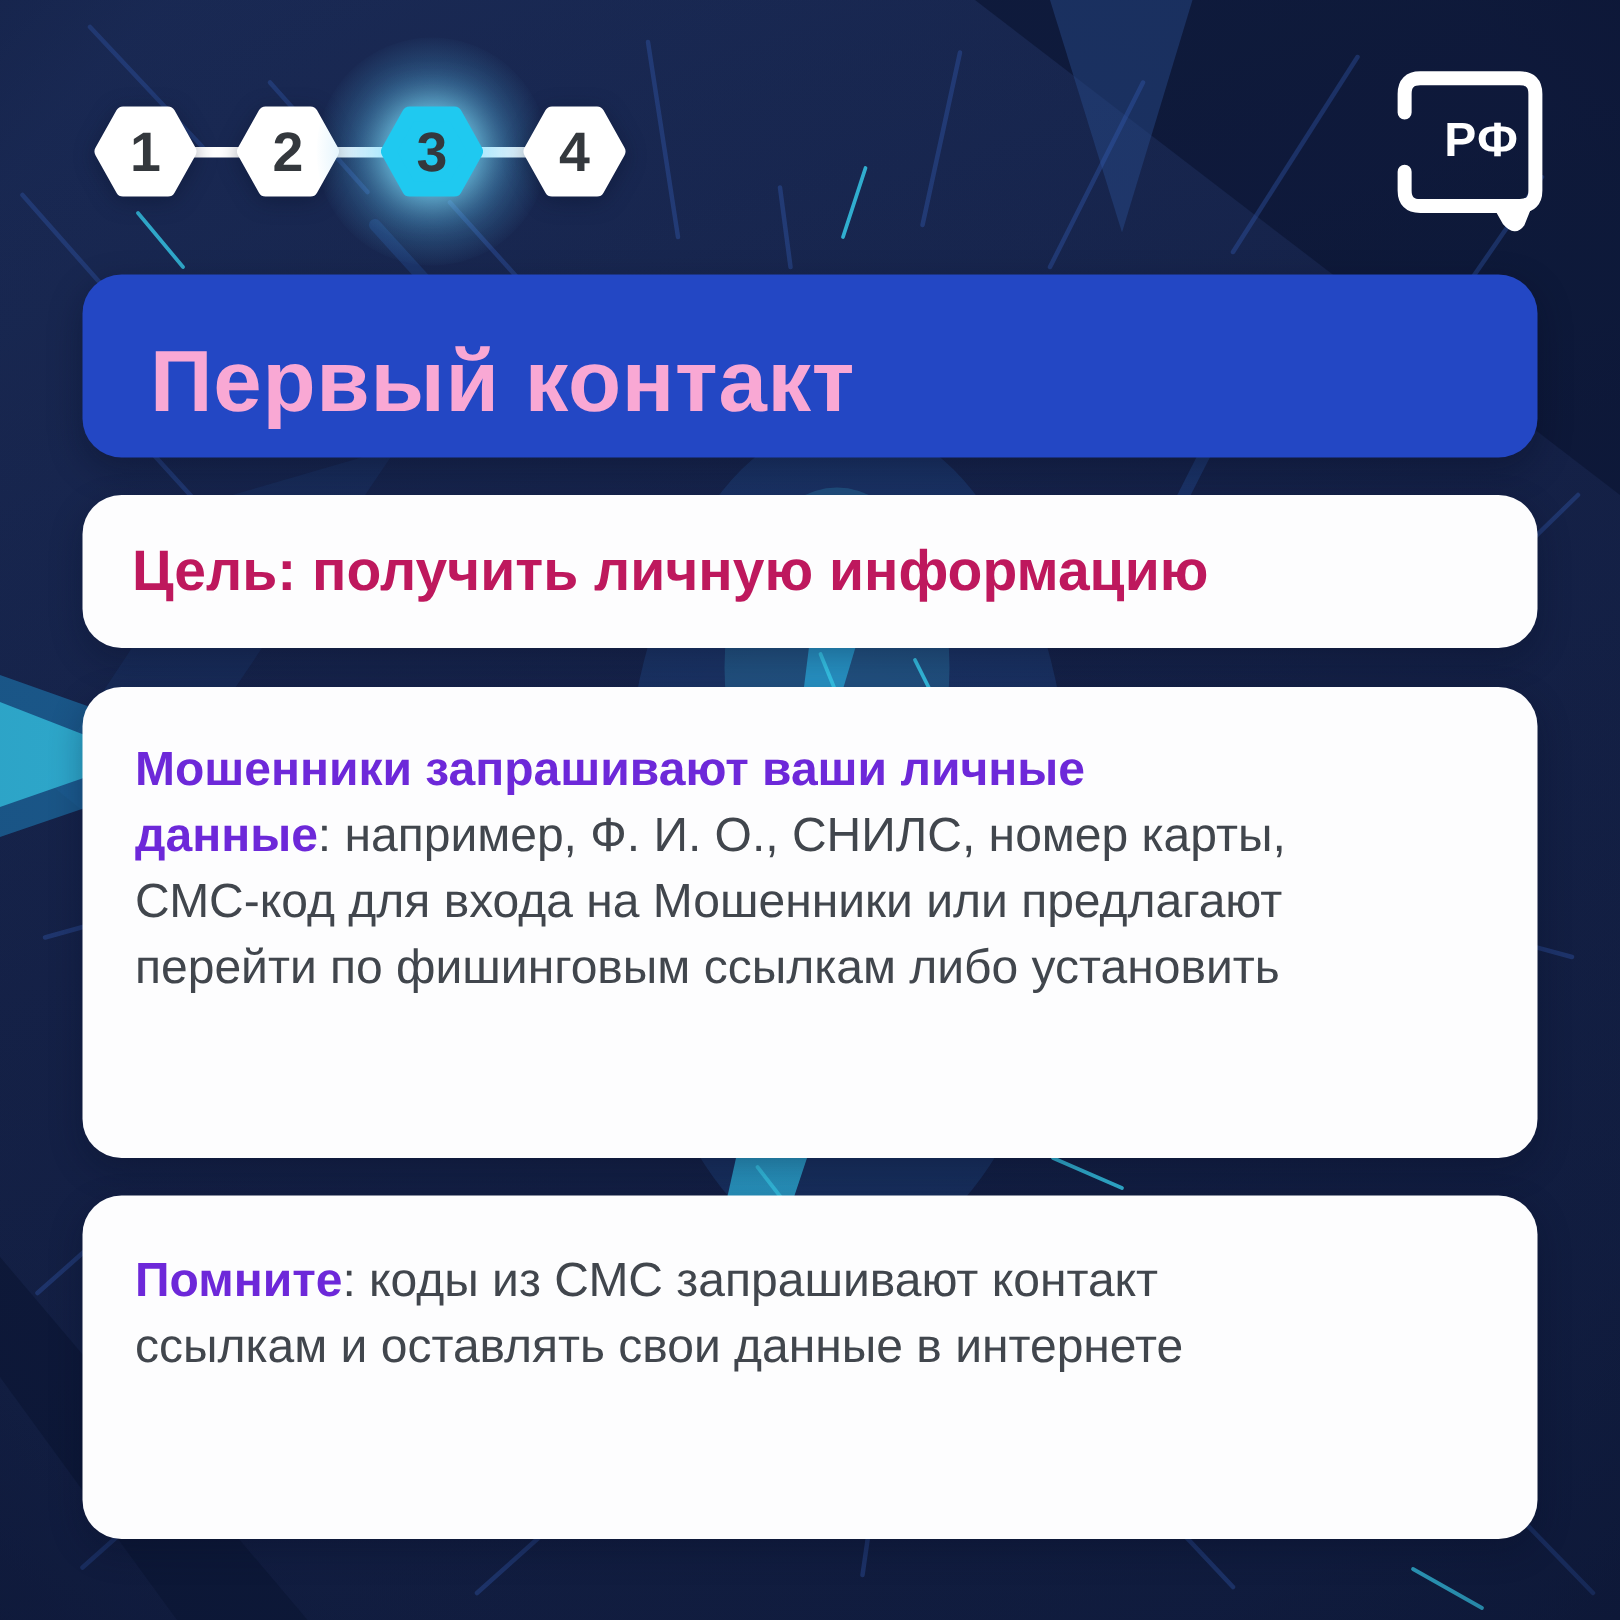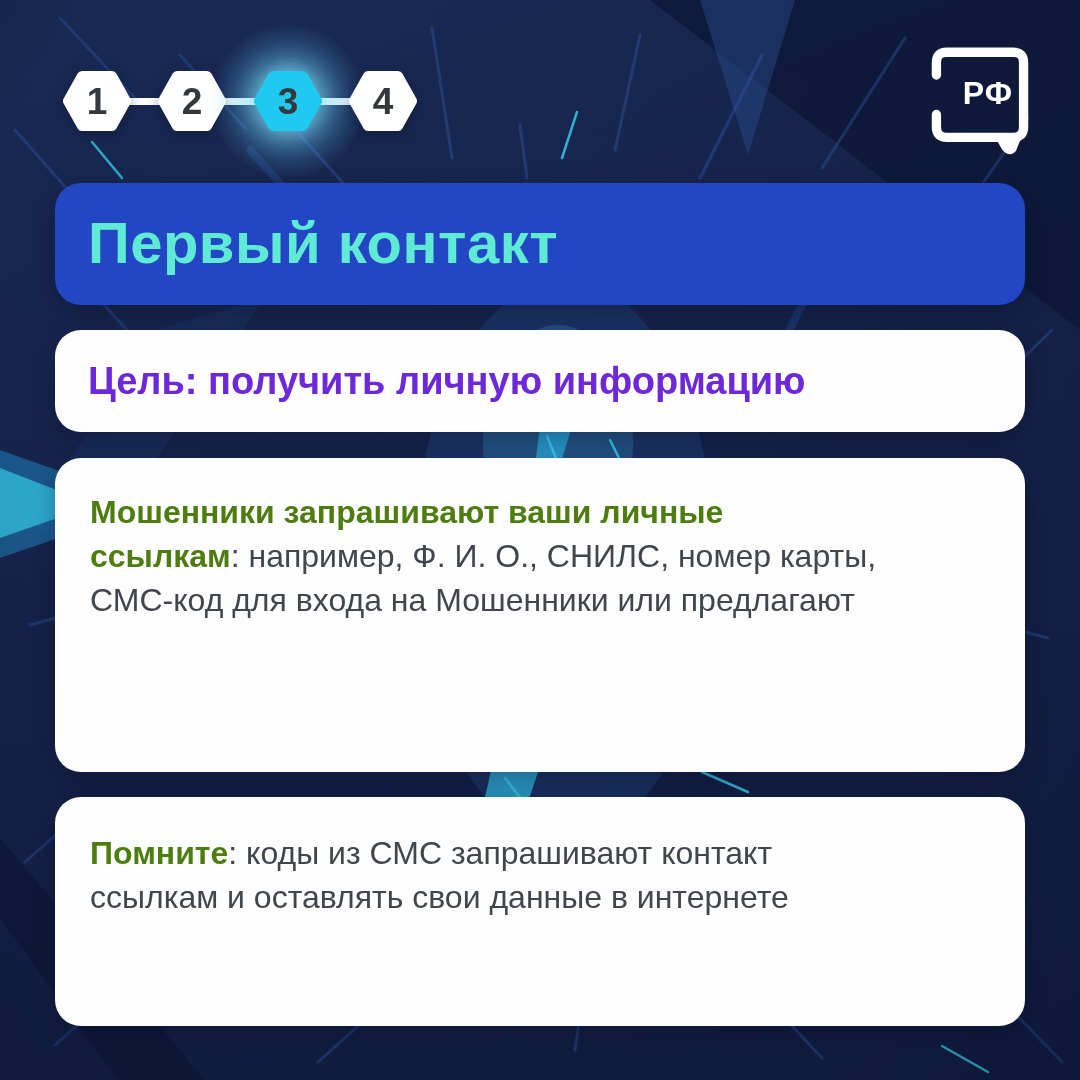--- a/index.html
+++ b/index.html
@@ -22,28 +22,28 @@
   .hex.active svg{filter:drop-shadow(0 0 14px rgba(120,225,255,.95));}
   .hex1{left:62px;} .hex2{left:157px;} .hex3{left:253px;} .hex4{left:348px;}
   
   .logo{position:absolute;left:928px;top:46px;width:106px;height:112px;z-index:3;}
   .logo svg{position:absolute;left:0;top:0;}
   .logo-text{position:absolute;left:3px;top:21px;width:82px;text-align:right;
     color:#ffffff;font-size:32px;line-height:52px;font-weight:700;letter-spacing:1px;}
   
   .card{position:absolute;left:55px;width:970px;border-radius:26px;z-index:2;box-sizing:border-box;}
   .card-title{top:183px;height:122px;background:#2347c4;box-shadow:0 8px 22px rgba(5,12,35,.35);}
-  .card-title h1{margin:0;padding-left:33px;line-height:120px;font-size:58px;font-weight:700;color:#5eead4;letter-spacing:.5px;}
+  .card-title h1{margin:12px;padding-left:33px;line-height:120px;font-size:58px;font-weight:700;color:#f9a8d4;letter-spacing:.5px;}
   .card-white{background:#fdfdfe;box-shadow:0 8px 22px rgba(5,12,35,.30);}
   .card-subtitle{top:330px;height:102px;}
-  .card-subtitle .sub{padding-left:33px;line-height:102px;font-size:38px;font-weight:700;color:#6d28d9;}
+  .card-subtitle .sub{padding-left:33px;line-height:102px;font-size:38px;font-weight:700;color:#be185d;}
   .card-body{top:458px;height:314px;padding:32px 35px 0 35px;}
   .card-reminder{top:797px;height:229px;padding:34px 35px 0 35px;}
   .tline{display:block;font-size:32px;line-height:44px;color:#41464d;}
-  .tline b{font-weight:700;color:#4d7c0f;}
+  .tline b{font-weight:700;color:#6d28d9;}
 </style>
 </head>
 <body>
 
 <div class="canvas">
 
   <svg class="bg" width="1080" height="1080" viewBox="0 0 1080 1080">
     <defs>
       <radialGradient id="vig" cx="0.5" cy="0.45" r="0.8">
         <stop offset="0" stop-color="#0a1330" stop-opacity="0"></stop>
@@ -147,22 +147,23 @@
   <div class="card card-title">
     <h1>Первый контакт</h1>
   </div>
 
   <div class="card card-white card-subtitle">
     <div class="sub">Цель: получить личную информацию</div>
   </div>
 
   <div class="card card-white card-body">
     <span class="tline"><b>Мошенники запрашивают ваши личные</b><span></span></span>
-    <span class="tline"><b>ссылкам</b><span>: например, Ф. И. О., СНИЛС, номер карты,</span></span>
+    <span class="tline"><b>данные</b><span>: например, Ф. И. О., СНИЛС, номер карты,</span></span>
     <span class="tline"><b></b><span>СМС-код для входа на Мошенники или предлагают</span></span>
+    <span class="tline"><b></b><span>перейти по фишинговым ссылкам либо установить</span></span>
   </div>
 
   <div class="card card-white card-reminder">
     <span class="tline"><b>Помните</b><span>: коды из СМС запрашивают контакт</span></span>
     <span class="tline"><b></b><span>ссылкам и оставлять свои данные в интернете</span></span>
   </div>
 
 </div>
 
 </body></html>

